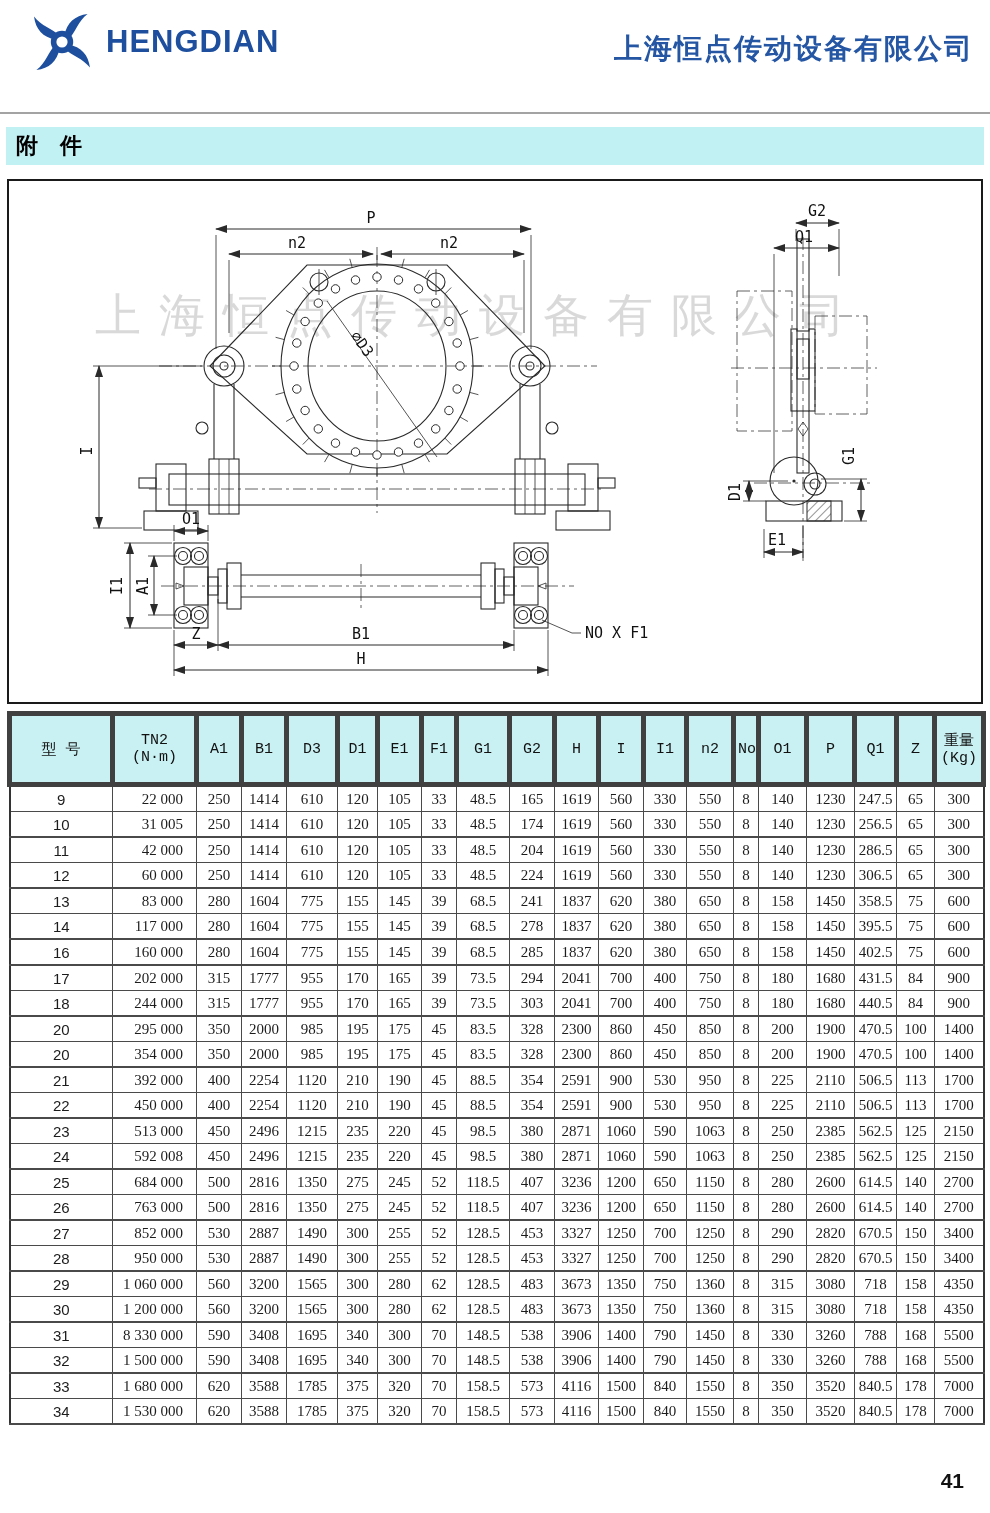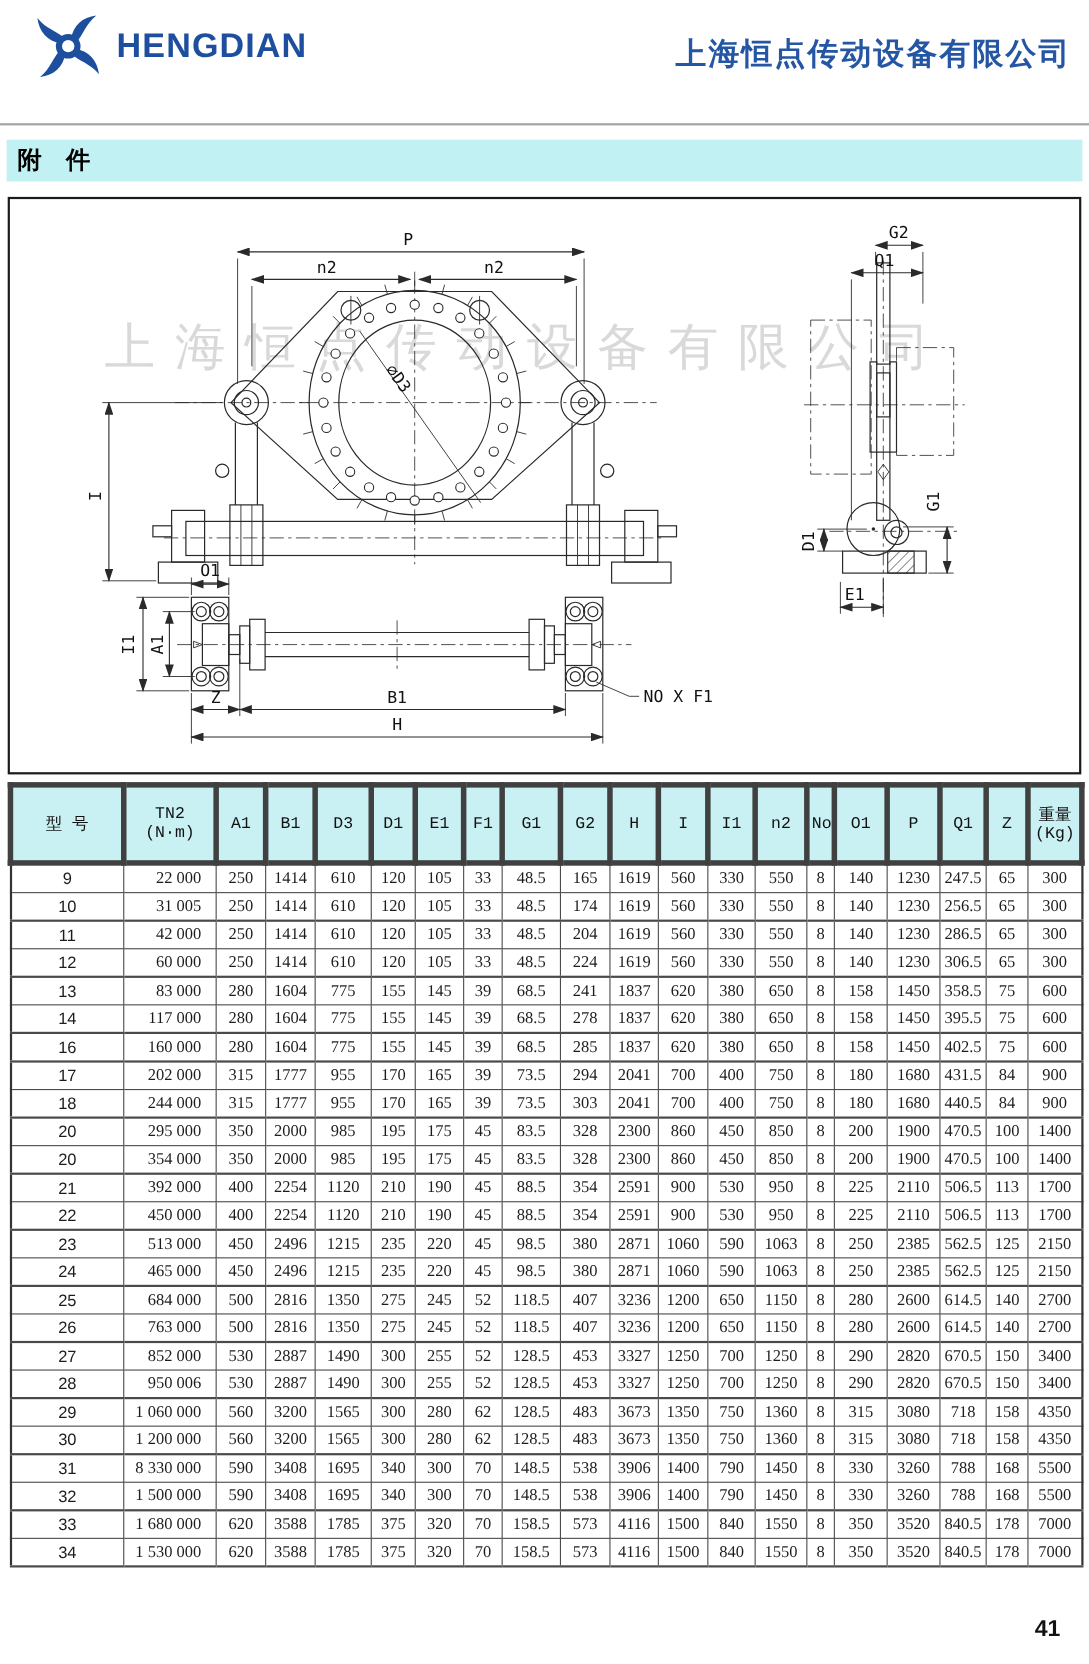--- a/index.html
+++ b/index.html
@@ -706,21 +706,21 @@
           <td>1063</td>
           <td>8</td>
           <td>250</td>
           <td>2385</td>
           <td>562.5</td>
           <td>125</td>
           <td>2150</td>
         </tr>
         <tr class="grp">
           <td class="col-model">24</td>
-          <td class="col-tn2">465 000</td>
+          <td class="col-tn2">592 008</td>
           <td>450</td>
           <td>2496</td>
           <td>1215</td>
           <td>235</td>
           <td>220</td>
           <td>45</td>
           <td>98.5</td>
           <td>380</td>
           <td>2871</td>
           <td>1060</td>
@@ -794,21 +794,21 @@
           <td>1250</td>
           <td>8</td>
           <td>290</td>
           <td>2820</td>
           <td>670.5</td>
           <td>150</td>
           <td>3400</td>
         </tr>
         <tr class="grp">
           <td class="col-model">28</td>
-          <td class="col-tn2">950 006</td>
+          <td class="col-tn2">950 000</td>
           <td>530</td>
           <td>2887</td>
           <td>1490</td>
           <td>300</td>
           <td>255</td>
           <td>52</td>
           <td>128.5</td>
           <td>453</td>
           <td>3327</td>
           <td>1250</td>

